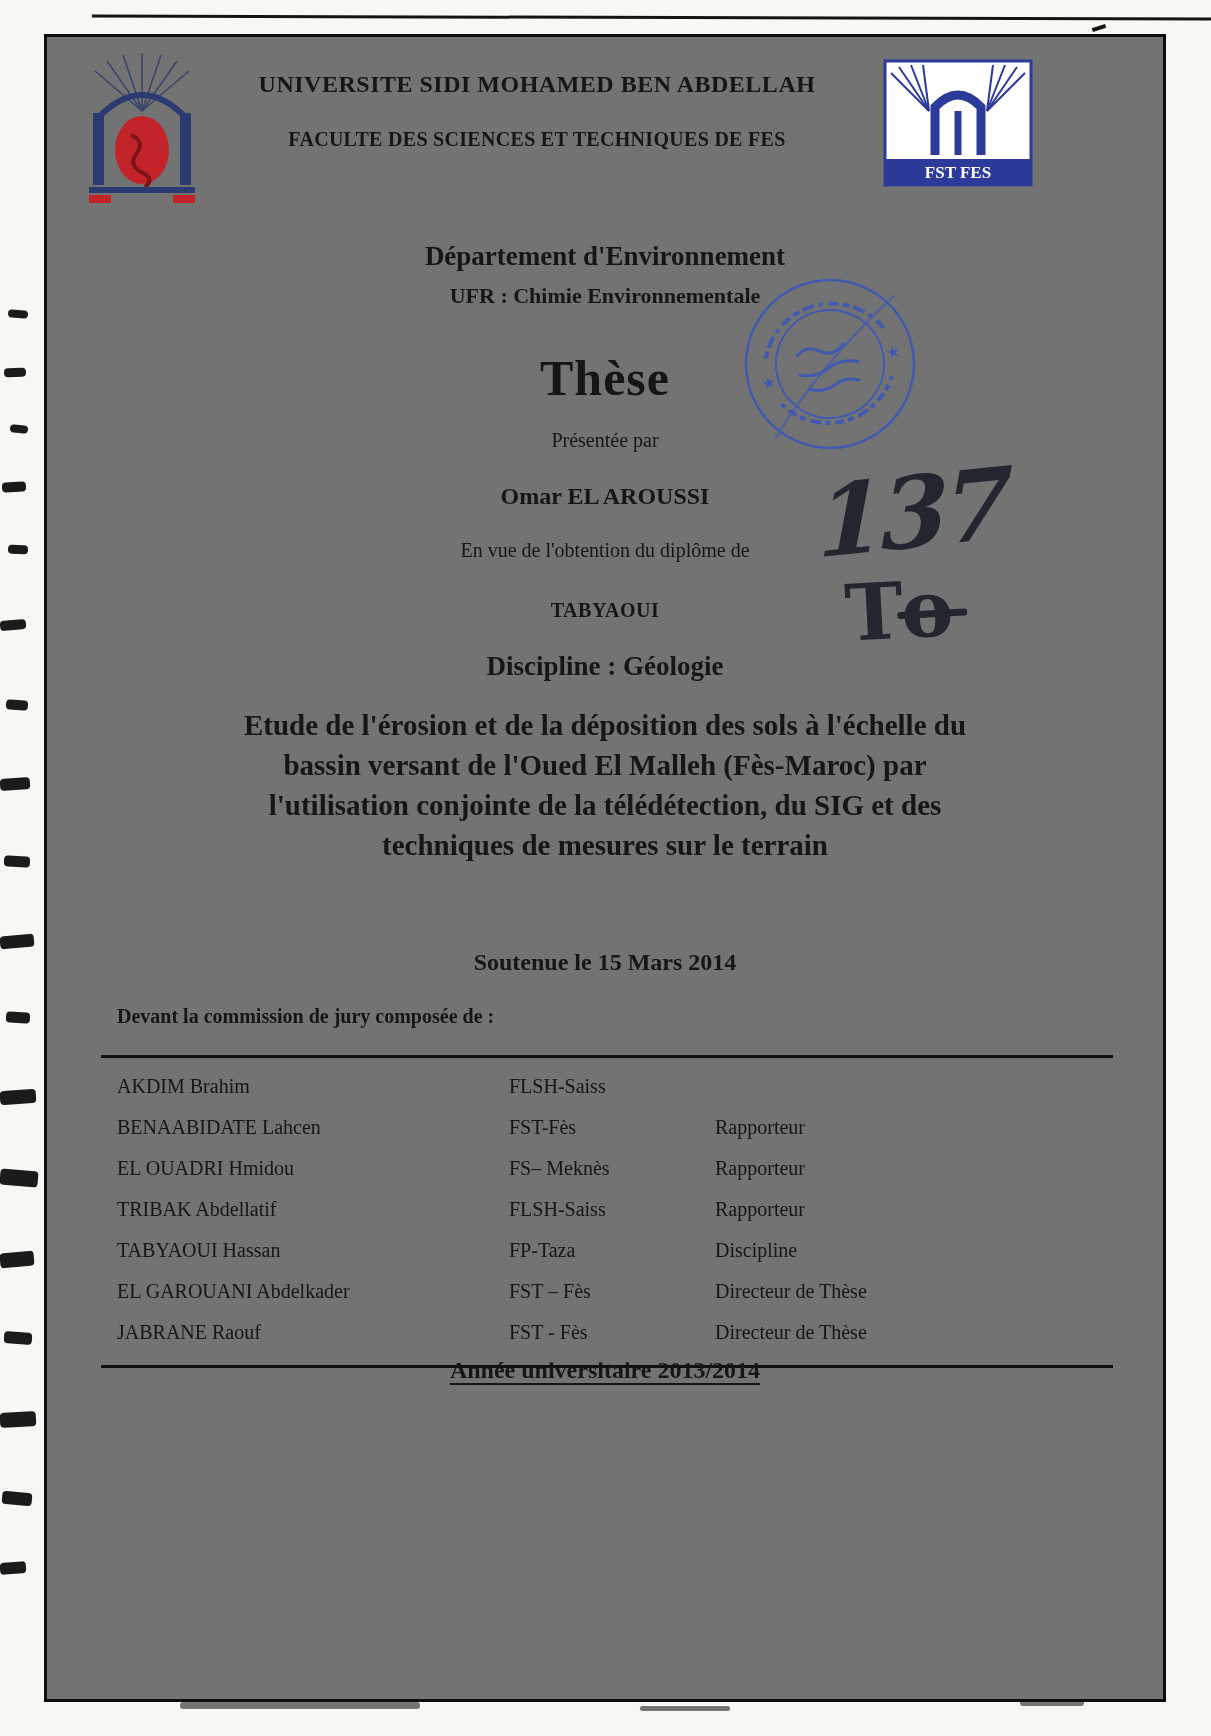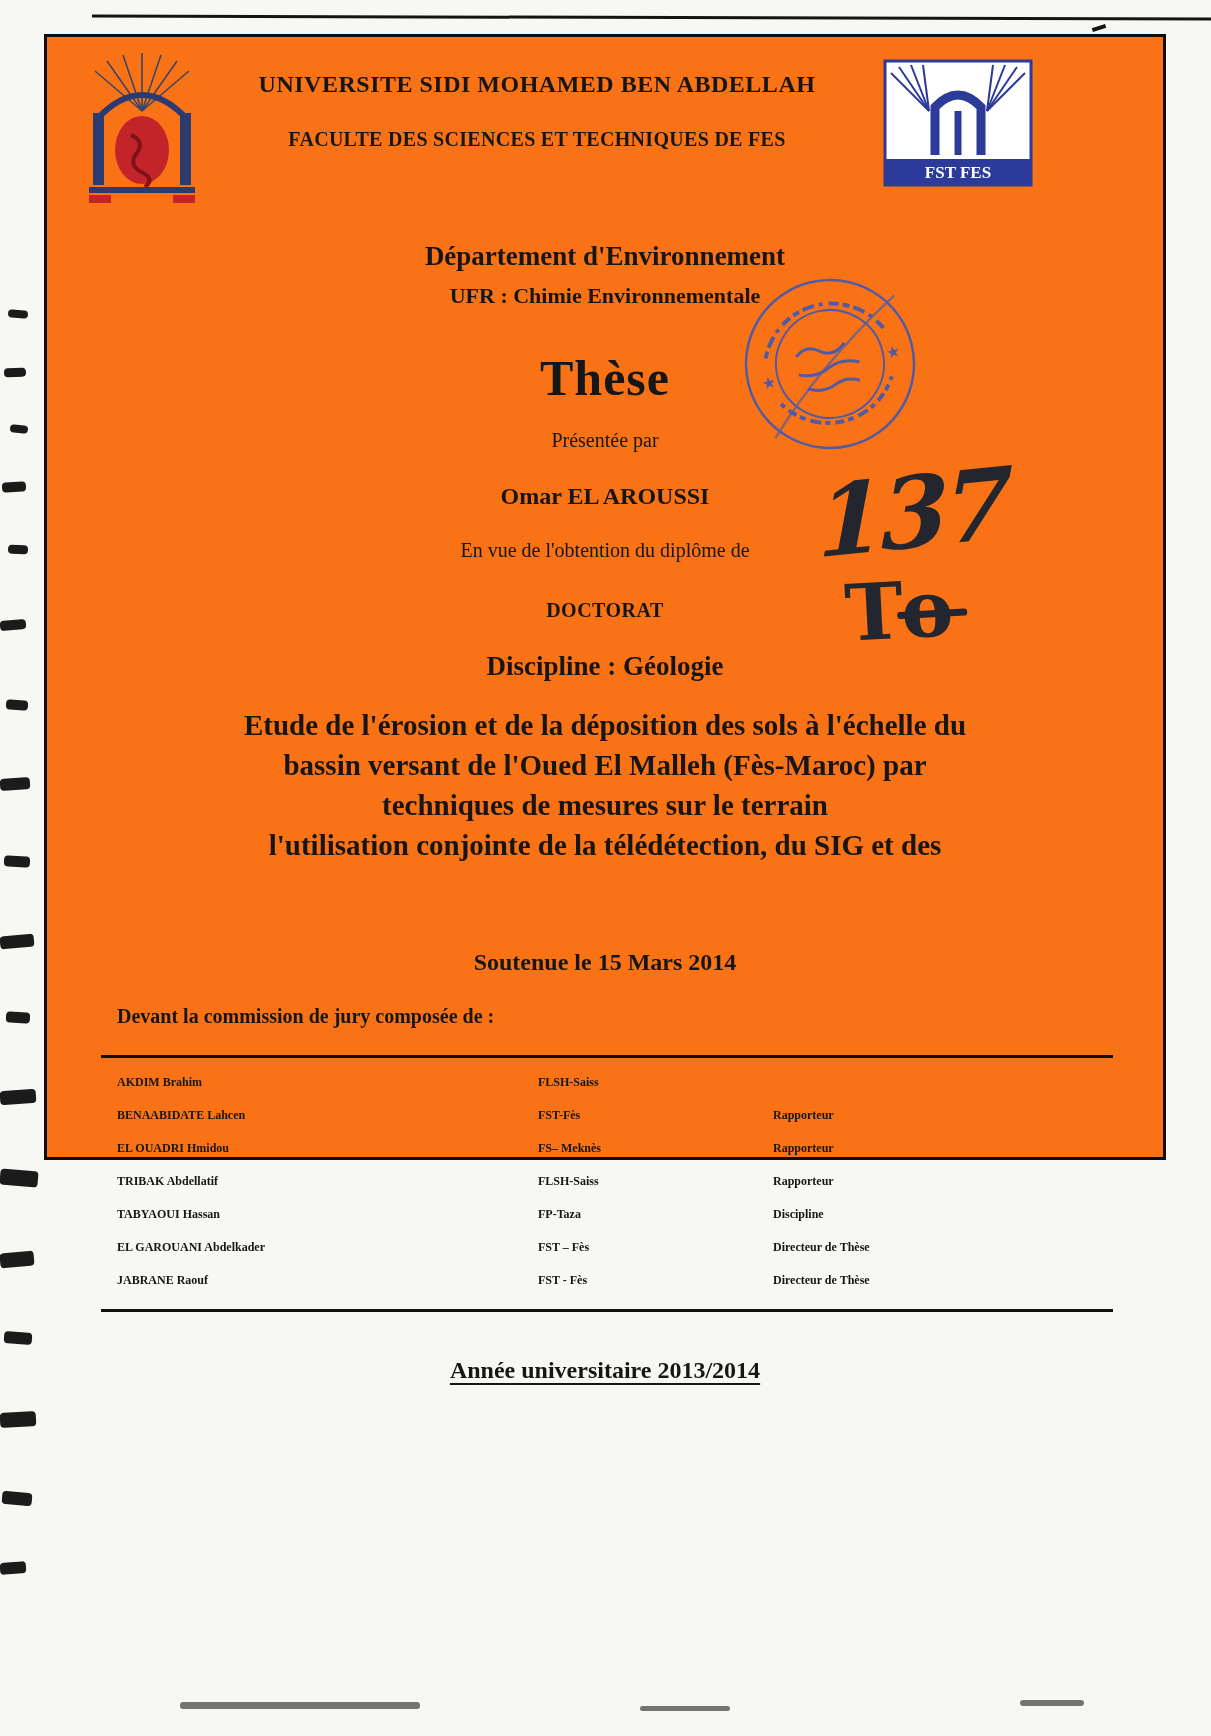--- a/index.html
+++ b/index.html
@@ -14,22 +14,22 @@
 
   
   .scan-top-line { position:absolute; left:92px; top:16px; width:1119px; height:3px; background:#141414; transform:rotate(0.15deg); }
   .corner-tick { position:absolute; left:1092px; top:26px; width:14px; height:4px; background:#141414; transform:rotate(-18deg); }
   .binding-col { position:absolute; left:0; top:0; width:44px; height:1736px; }
   .bind-mark { position:absolute; background:#1b1b1b; border-radius:4px; }
   .smudge { position:absolute; background:#2e2e2e; opacity:.65; border-radius:3px; }
 
   
   .page {
-    position:absolute; left:44px; top:34px; width:1122px; height:1126px;
-    background:#f97316; border:3px solid #0e0e0e;
+    position:absolute; left:44px; top:34px; width:1122px; height:1668px;
+    background:#737373; border:3px solid #0e0e0e;
   }
 
   
   .logo-left  { position:absolute; left:36px; top:16px; width:118px; height:152px; }
   .logo-right { position:absolute; left:836px; top:22px; width:150px; height:128px; }
   .header-text { position:absolute; left:160px; top:34px; width:660px; text-align:center; }
   .uni-name { font-size:24px; font-weight:bold; letter-spacing:.5px; }
   .fac-name { font-size:20px; font-weight:bold; margin-top:30px; letter-spacing:.3px; }
 
   
@@ -46,21 +46,21 @@
   .main-title { top:668px; font-size:29px; font-weight:bold; line-height:40px; }
   .soutenue   { top:912px; font-size:24px; font-weight:bold; }
 
   .jury-intro { position:absolute; left:70px; top:968px; font-size:20px; font-weight:bold; }
 
   .jury-table {
     position:absolute; left:54px; top:1018px; width:1012px;
     border-top:3px solid #101010; border-bottom:3px solid #101010;
     padding:8px 0 12px 0;
   }
-  .jury-row { display:flex; padding:9px 0 9px 16px; font-size:12px; font-weight:bold;gap:29px; }
+  .jury-row { display:flex; padding:9px 0 9px 16px; font-size:20px; font-weight:normal; }
   .jury-name { width:392px; }
   .jury-aff  { width:206px; }
   .jury-role { flex:1; }
 
   .annee { top:1320px; font-size:24px; font-weight:bold; text-decoration:underline; text-underline-offset:5px; }
 
   
   .stamp { position:absolute; left:692px; top:236px; width:182px; height:182px; transform:rotate(-14deg); opacity:.88; }
 
   
@@ -176,28 +176,28 @@
     </svg>
   </div>
 
   <div class="c presentee">Présentée par</div>
   <div class="c author">Omar EL AROUSSI</div>
   <div class="c envue">En vue de l'obtention du diplôme de</div>
 
   <div class="hand-137">137</div>
   <div class="hand-to"><span>T</span><span class="o-strike">o</span></div>
 
-  <div class="c doctorat">DOCTORAT</div>
+  <div class="c doctorat">TABYAOUI</div>
   <div class="c discipline">Discipline : Géologie</div>
 
   <div class="c main-title">
     <div>Etude de l'érosion et de la déposition des sols à l'échelle du</div>
     <div>bassin versant de l'Oued El Malleh (Fès-Maroc) par</div>
+    <div>l'utilisation conjointe de la télédétection, du SIG et des</div>
     <div>techniques de mesures sur le terrain</div>
-    <div>l'utilisation conjointe de la télédétection, du SIG et des</div>
   </div>
 
   <div class="c soutenue">Soutenue le 15 Mars 2014</div>
 
   <div class="jury-intro">Devant la commission de jury composée de :</div>
 
   <div class="jury-table">
     <div class="jury-row">
       <span class="jury-name">AKDIM Brahim</span>
       <span class="jury-aff">FLSH-Saiss</span>

